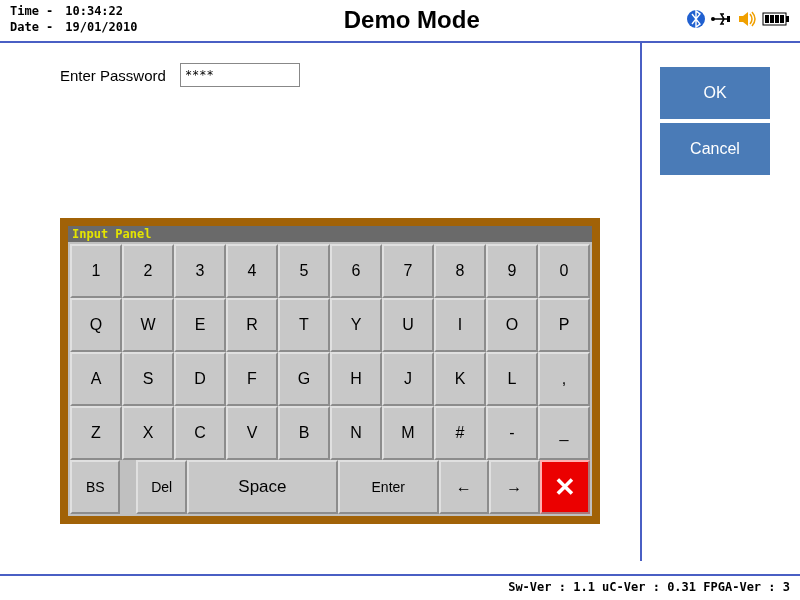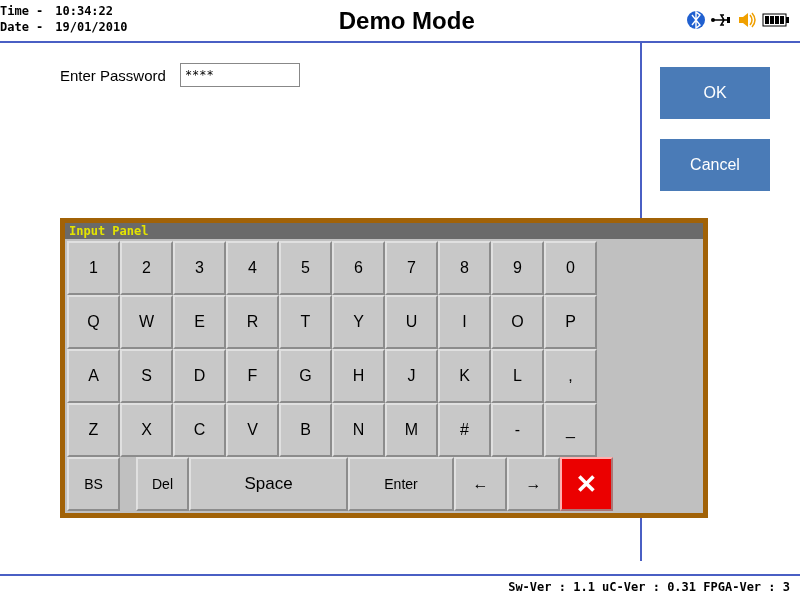--- a/index.html
+++ b/index.html
@@ -6,22 +6,22 @@
     body {
       font-family: Arial, sans-serif;
       background: #fff;
       width: 800px;
       height: 600px;
       overflow: hidden;
       position: relative;
     }
     .header {
       display: flex;
-      align-items: flex-end;
-      padding: 4px 10px 6px 0;
+      align-items: flex-start;
+      padding: 4px 10px 6px 10px;
       border-bottom: 2px solid #4a5fc4;
       gap: 32px;
     }
     .header-left {
       font-family: monospace;
       font-size: 12px;
       font-weight: bold;
       line-height: 1.3;
     }
     .header-left .label { display: inline-block; width: 48px; }
@@ -47,21 +47,21 @@
       flex: 1;
       padding: 20px 10px 0 10px;
       position: relative;
     }
     .sidebar {
       width: 160px;
       border-left: 2px solid #4a5fc4;
       padding: 24px 18px 0 18px;
       display: flex;
       flex-direction: column;
-      gap: 20px;
+      gap: 4px;
     }
     .side-button {
       background: #4a7bb7;
       color: #fff;
       border: none;
       height: 52px;
       width: 110px;
       font-size: 16px;
       cursor: pointer;
     }
@@ -80,22 +80,22 @@
       width: 120px;
       height: 24px;
       font-family: monospace;
       font-size: 12px;
       background: #fff;
     }
     .keyboard-wrap {
       position: absolute;
       left: 60px;
       top: 175px;
-      width: 648px;
-      border: 5px solid #a16207;
+      width: 540px;
+      border: 8px solid #a16207;
       background: #c0c0c0;
     }
     .kb-title {
       background: #6a6a6a;
       color: #e4e400;
       font-family: monospace;
       font-size: 12px;
       font-weight: bold;
       padding: 1px 4px;
     }

